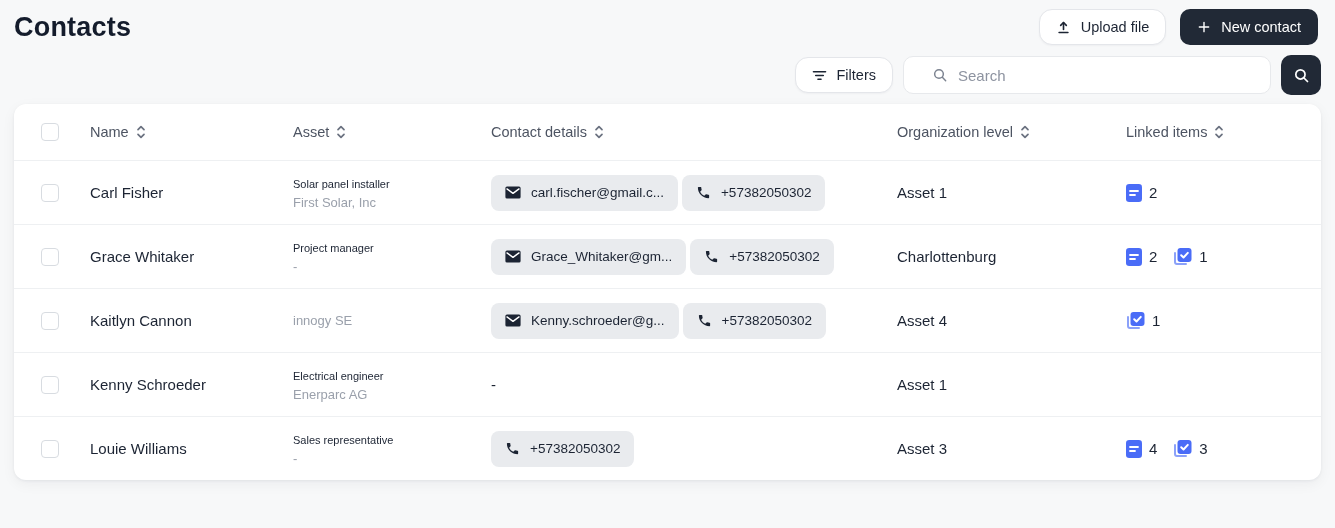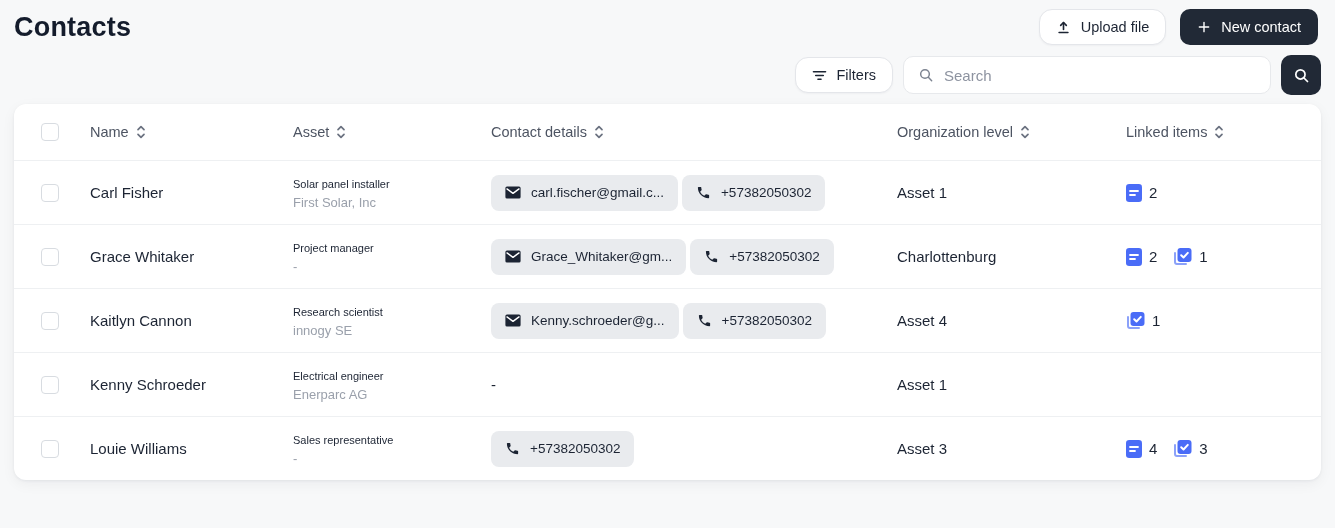--- a/index.html
+++ b/index.html
@@ -30,21 +30,21 @@
   .icon { display: inline-flex; align-items: center; justify-content: center; }
 
   
   .filterbar {
     display: flex; align-items: center; justify-content: flex-end;
     gap: 10px; height: 52px; padding-bottom: 6px;
   }
   .search-wrap {
     display: flex; align-items: center; gap: 10px;
     width: 368px; height: 38px; background: #fff;
-    border: 1px solid #e7e9ec; border-radius: 10px; padding: 0 14px;
+    border: 1px solid #e7e9ec; border-radius: 10px; padding: 0 28px;
   }
   .search-wrap input {
     border: none; outline: none; font-size: 15px; width: 100%;
     font-family: "Liberation Sans", sans-serif; color: #1c2433; background: transparent;
   }
   .search-wrap input::placeholder { color: #8d93a0; }
   .btn-search {
     width: 40px; height: 40px; border-radius: 10px; background: #212936;
     display: flex; align-items: center; justify-content: center; border: none; cursor: pointer;
   }
@@ -326,21 +326,20 @@
   </div>
 
   <div class="trow tbody-row">
     <div class="cell cell-check">
       <span class="checkbox"></span>
     </div>
     <div class="cell">
       <span class="name-text">Kaitlyn Cannon</span>
     </div>
     <div class="cell">
-      <div class="role-main">Research scientist</div>
       <div class="role-sub">innogy SE</div>
     </div>
     <div class="cell">
       <div class="chips">
         <span class="chip">
           <span class="icon">
             <svg width="16" height="13" viewBox="0 0 20 16" fill="none">
               <rect x="0.5" y="0.5" width="19" height="15" rx="2" fill="#1c2433"></rect>
               <path d="m2.5 3.5 7.5 5.5 7.5-5.5" stroke="#ffffff" stroke-width="1.8" fill="none" stroke-linecap="round" stroke-linejoin="round"></path>
             </svg>

